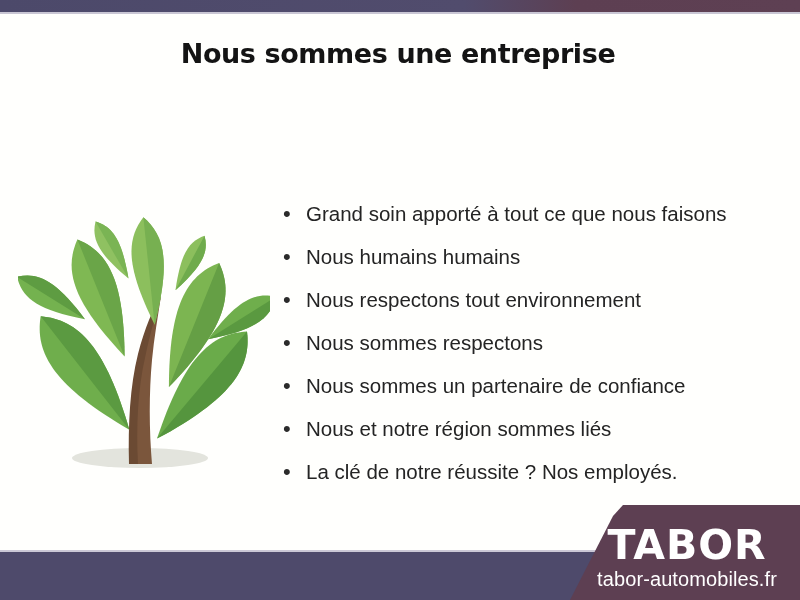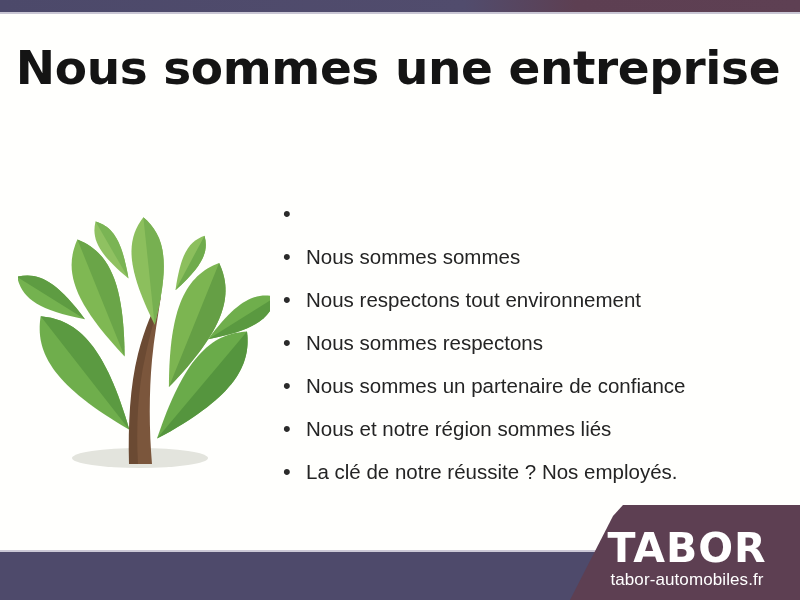--- a/index.html
+++ b/index.html
@@ -81,38 +81,38 @@
     font-size: 41px;
     font-weight: 700;
     letter-spacing: 1px;
     color: #ffffff;
     line-height: 0.95;
     margin: 0 0 3px 0;
     white-space: nowrap;
   }
   .logo-url {
     font-family: "Liberation Sans", sans-serif;
-    font-size: 17px;
+    font-size: 20px;
     font-weight: 400;
     color: #ffffff;
     letter-spacing: 0.1px;
     line-height: 1.1;
     margin: 0;
     white-space: nowrap;
   }
 
   
   .headline {
     position: absolute;
     left: 0;
     top: 36px;
     width: 796px;
     text-align: center;
     font-family: "DejaVu Sans", sans-serif;
-    font-size: 47px;
+    font-size: 27px;
     font-weight: 700;
     color: #141414;
     line-height: 1.37;
     letter-spacing: -0.4px;
   }
   .headline .accent {
     color: #74a94e;
   }
 
   
@@ -223,24 +223,25 @@
       <g transform="translate(184,197) rotate(40)">
         <path d="M0 -70 C 27 -45, 31 -8, 0 70 C -31 -8, -27 -45, 0 -70 Z" fill="#6aab4a"></path>
         <path d="M0 -70 C 27 -45, 31 -8, 0 70 L 0 -70 Z" fill="#55953e"></path>
       </g>
     </svg>
   </div>
 
   <ul class="bullet-list">
     <li class="bullet-row">
       <span class="bullet-dot">•</span>
-    </li>
-    <li class="bullet-row">
-      <span class="bullet-dot">•</span>
-      <span class="bullet-text">Nous sommes sommes</span>
+      <span class="bullet-text">Grand soin apporté à tout ce que nous faisons</span>
+    </li>
+    <li class="bullet-row">
+      <span class="bullet-dot">•</span>
+      <span class="bullet-text">Nous humains humains</span>
     </li>
     <li class="bullet-row">
       <span class="bullet-dot">•</span>
       <span class="bullet-text">Nous respectons tout environnement</span>
     </li>
     <li class="bullet-row">
       <span class="bullet-dot">•</span>
       <span class="bullet-text">Nous sommes respectons</span>
     </li>
     <li class="bullet-row">

